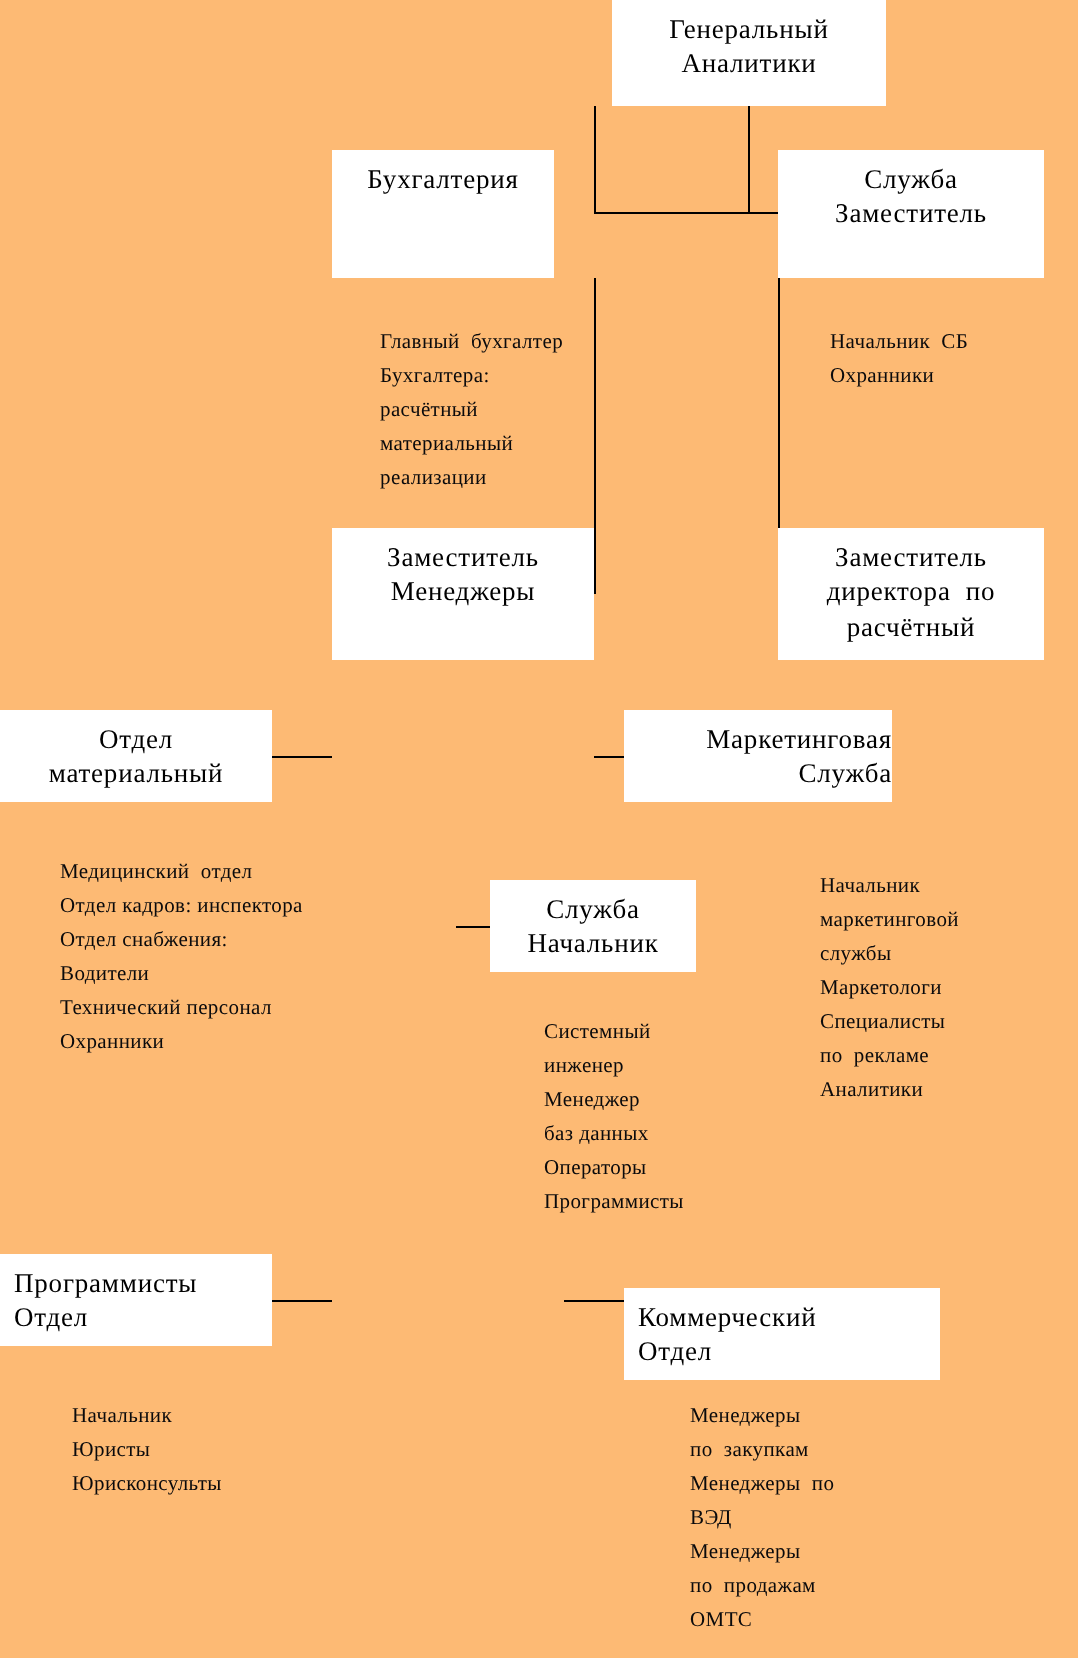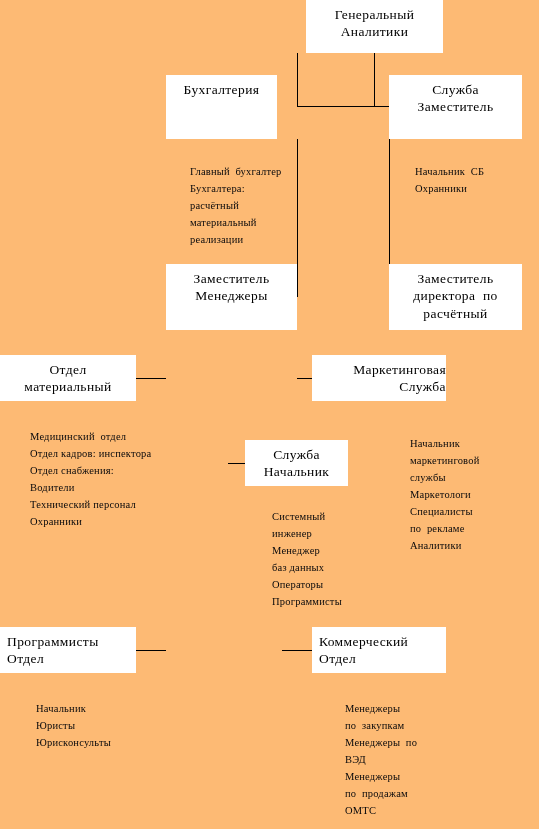--- a/index.html
+++ b/index.html
@@ -111,17 +111,17 @@
       <span class="node-line">Служба</span>
     </div>
     <div class="node-box center-text" style="left: 245px; top: 440px; width: 103px; height: 46px; background: rgb(255, 255, 255); color: rgb(0, 0, 0);">
       <span class="node-line">Служба</span>
       <span class="node-line">Начальник</span>
     </div>
     <div class="node-box left-text" style="left: 0px; top: 627px; width: 136px; height: 46px; background: rgb(255, 255, 255); color: rgb(0, 0, 0);">
       <span class="node-line">Программисты</span>
       <span class="node-line">Отдел</span>
     </div>
-    <div class="node-box left-text" style="left: 312px; top: 627px; width: 134px; height: 46px; background: rgb(255, 255, 255); color: rgb(0, 0, 0);">
+    <div class="node-box left-text" style="left: 312px; top: 644px; width: 158px; height: 46px; background: rgb(255, 255, 255); color: rgb(0, 0, 0);">
       <span class="node-line">Коммерческий</span>
       <span class="node-line">Отдел</span>
     </div>
   </div>
 
 </body></html>

